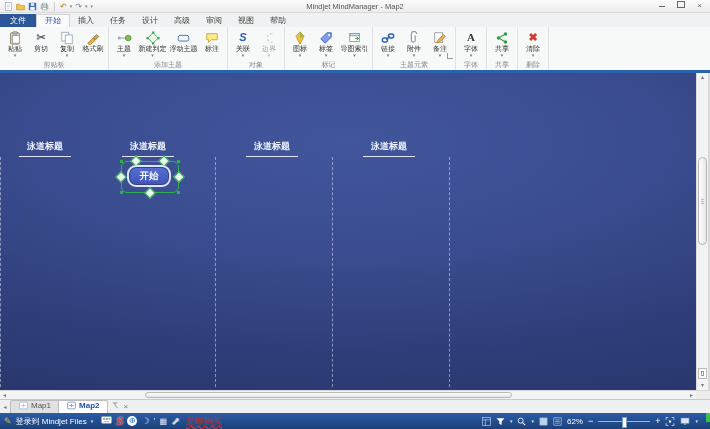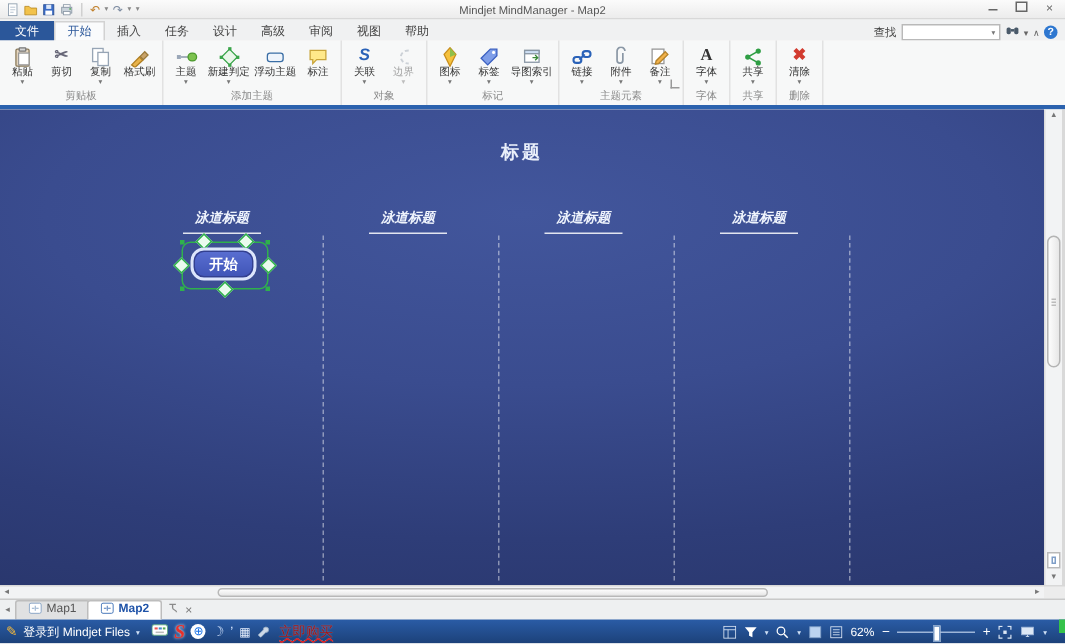--- a/index.html
+++ b/index.html
@@ -39,21 +39,21 @@
   .rlab{font-size:7px;color:#333;white-space:nowrap;line-height:8px;}
   .rdd{font-size:5px;color:#777;line-height:5px;height:5px;}
   .rglabel{text-align:center;font-size:7px;color:#8a8a8a;line-height:10px;height:10px;white-space:nowrap;}
   .launcher{position:absolute;right:2px;bottom:11px;width:5px;height:5px;border-left:1px solid #999;border-bottom:1px solid #999;}
   .accentline{position:absolute;left:0;top:70px;width:710px;height:3px;background:#2b62ae;}
   
   .main{position:absolute;left:0;top:73px;width:710px;height:326px;background:#e9e9e9;}
   .canvas{position:absolute;left:0;top:0;right:14px;bottom:9px;overflow:hidden;
     background:radial-gradient(ellipse 120% 95% at 50% 22%, #42569c 0%, #3a4c8f 38%, #2e3d78 72%, #28356a 100%);}
   .maptitle{position:absolute;top:20px;left:0;right:0;text-align:center;font-size:12px;font-weight:bold;color:#e9effa;letter-spacing:2px;}
-  .lanehdr{position:absolute;top:62px;width:90px;text-align:center;font-style:italic;}
+  .lanehdr{position:absolute;top:62px;width:90px;text-align:center;}
   .lanehdr:nth-of-type(2){left:103px;}
   .lanehdr:nth-of-type(3){left:227px;}
   .lanehdr:nth-of-type(4){left:344px;}
   .lanehdr:nth-of-type(5){left:461px;}
   .lanehdr span{display:inline-block;font-size:9px;font-weight:bold;color:#eef3fc;padding:0 8px 3px;border-bottom:1px solid rgba(255,255,255,.85);}
   .dash{position:absolute;top:84px;height:230px;width:0;border-left:1px dashed rgba(255,255,255,.45);}
   .dash:nth-of-type(6){left:215px;}
   .dash:nth-of-type(7){left:332px;}
   .dash:nth-of-type(8){left:449px;}
   .dash:nth-of-type(9){left:566px;}
@@ -159,36 +159,20 @@
   <div class="tabrow">
     <span class="rtab file">文件</span>
     <span class="rtab active">开始</span>
     <span class="rtab">插入</span>
     <span class="rtab">任务</span>
     <span class="rtab">设计</span>
     <span class="rtab">高级</span>
     <span class="rtab">审阅</span>
     <span class="rtab">视图</span>
     <span class="rtab">帮助</span>
-    <div class="findbar">
-      <span>查找</span>
-      <span class="findbox">
-          <span class="dd">▾</span>
-        </span>
-      <span><svg width="10" height="9" viewBox="0 0 16 16">
-            <g fill="#4a5a6a">
-              <rect x="1" y="4" width="5" height="8" rx="2"></rect>
-              <rect x="10" y="4" width="5" height="8" rx="2"></rect>
-              <rect x="6" y="6" width="4" height="3"></rect>
-            </g>
-          </svg></span>
-      <span class="small-glyph">▾</span>
-      <span class="small-glyph">∧</span>
-      <span class="helpdot">?</span>
-    </div>
   </div>
 
   <div class="ribbon">
 
     <div class="rgroup">
       <div class="rbtns">
         <div class="rbtn">
           <span class="ric">
               <svg width="14" height="14" viewBox="0 0 16 16">
                 <rect x="3" y="2" width="10" height="13" rx="1" fill="#e8d9c3" stroke="#8a7a5a"></rect>
@@ -420,21 +404,20 @@
         </div>
       </div>
       <div class="rglabel">删除</div>
     </div>
 
   </div>
   <div class="accentline"></div>
 
   <div class="main">
     <div class="canvas">
-      <div class="maptitle">标题</div>
       <div class="lanehdr"><span>泳道标题</span></div>
       <div class="lanehdr"><span>泳道标题</span></div>
       <div class="lanehdr"><span>泳道标题</span></div>
       <div class="lanehdr"><span>泳道标题</span></div>
       <div class="dash"></div>
       <div class="dash"></div>
       <div class="dash"></div>
       <div class="dash"></div>
       <div class="selframe">
         <span class="hd l"></span>

